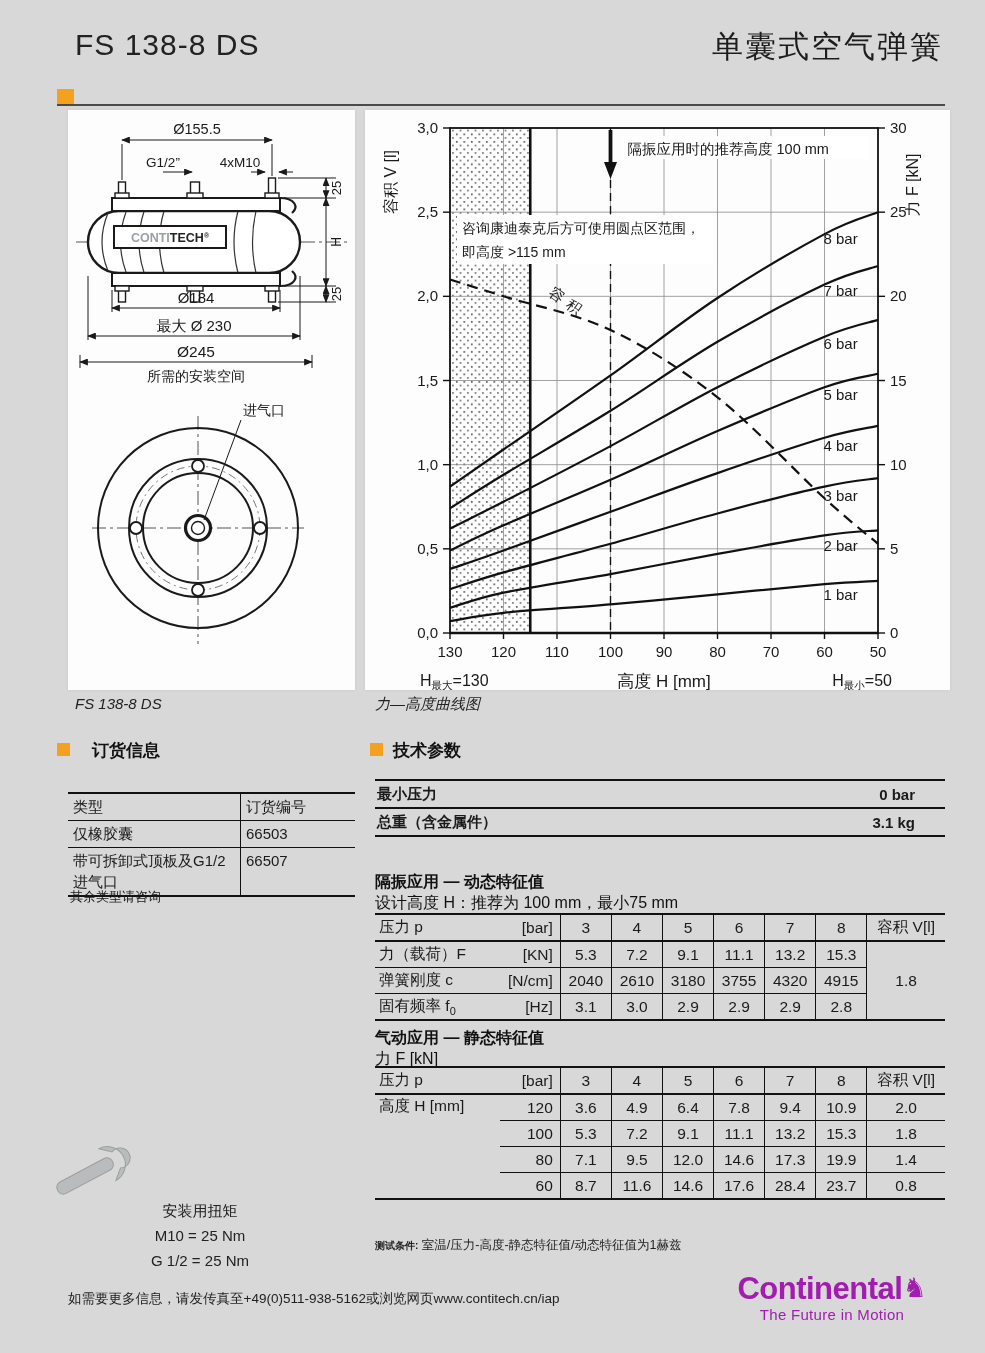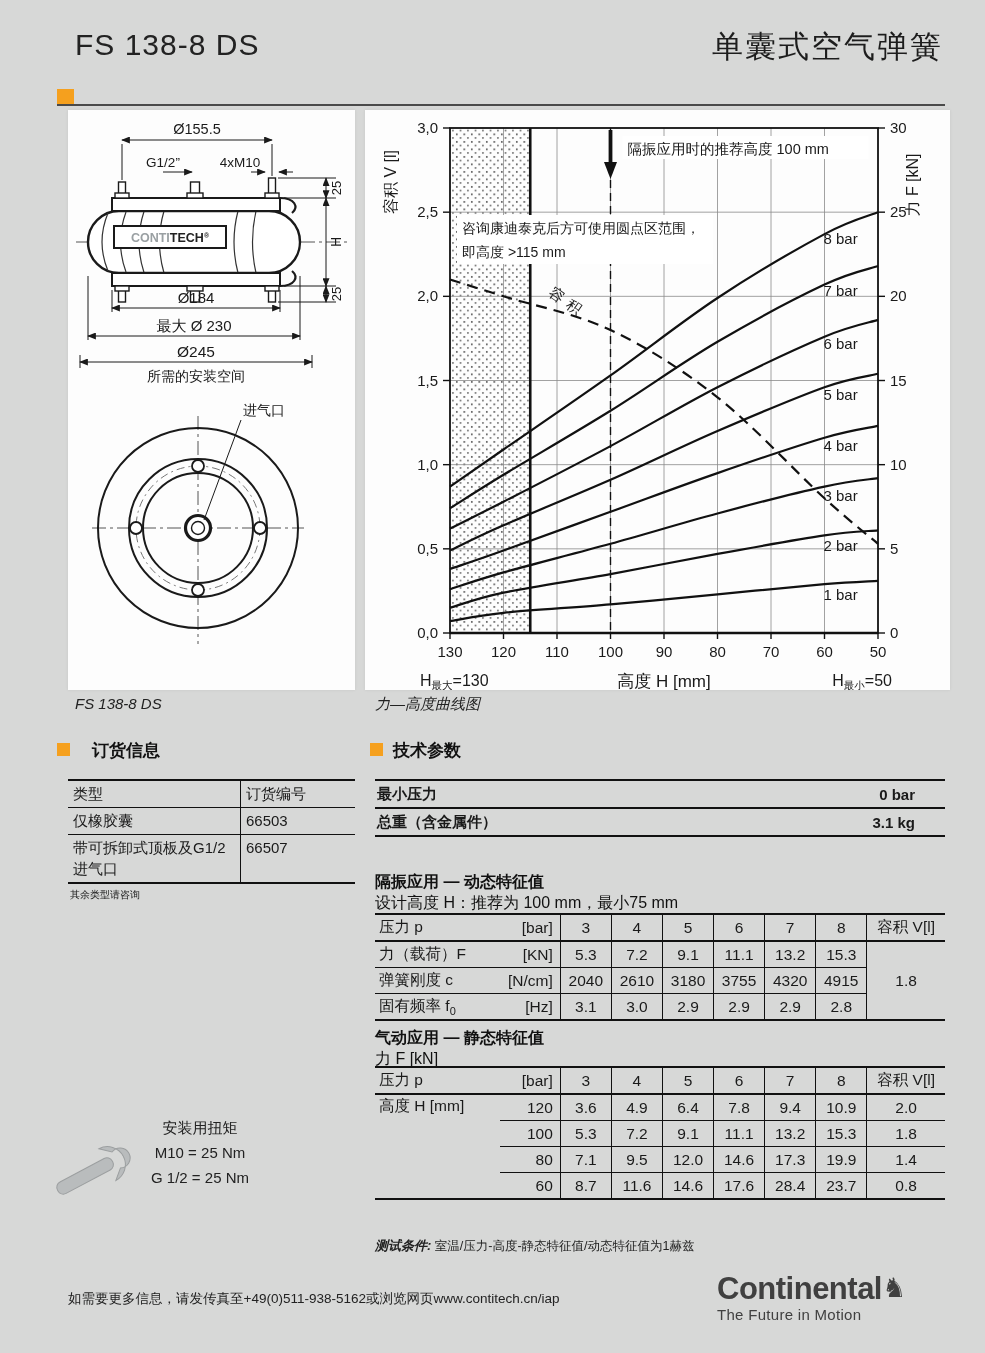--- a/index.html
+++ b/index.html
@@ -10,45 +10,45 @@
   .hdr-left{left:75px;top:28px;font-size:30px;letter-spacing:1px;color:#222;}
   .hdr-right{right:42px;top:26px;font-size:31px;color:#1d1d1d;letter-spacing:2px;}
   .orange-sq{width:17px;height:17px;background:#F5A01E;}
   .hrule{height:2px;background:#4a4a4a;}
   .sec-sq{width:13px;height:13px;background:#F5A01E;}
   .sec-title{font-size:17px;font-weight:bold;color:#111;}
   .caption{font-style:italic;font-size:15px;color:#222;}
   svg text{font-family:"Liberation Sans","DejaVu Sans",sans-serif;fill:#1a1a1a;}
   
   .ordtable{border-collapse:collapse;width:287px;font-size:15px;
-            border-top:2.5px solid #111;border-bottom:2.5px solid #111;table-layout:fixed;}
+            border-top:2.5px solid #111;border-bottom:2.5px solid #111;table-layout:fixed;margin-top:13px;}
   .ordtable td{padding:2px 5px;vertical-align:top;border-bottom:1.5px solid #111;line-height:1.45;}
   .ordtable tr:last-child td{border-bottom:none;}
   .ordtable td.c2{border-left:1.5px solid #111;width:104px;}
   
   .techtable{border-collapse:collapse;width:570px;font-size:15px;border-top:2px solid #111;table-layout:fixed;}
   .techtable td{border-bottom:2px solid #111;padding:3px 2px;height:20px;font-weight:bold;}
   .techtable td.val{text-align:right;padding-right:30px;}
   
   .valtable{border-collapse:collapse;width:570px;font-size:15.5px;
             border-top:2.5px solid #111;border-bottom:2.5px solid #111;table-layout:fixed;}
   .valtable td{padding:1px 4px;height:23px;}
   .valtable td.vcol{border-left:1.6px solid #111;text-align:center;}
   .valtable td.unit{text-align:right;padding-right:7px;}
   .valtable tr.hdr td{border-bottom:2px solid #111;}
   .valtable tr.mid td{border-bottom:1.4px solid #111;}
   .valtable td.nob{border-bottom:none;}
   .fsub{font-size:11px;}
   .subhead{font-size:16px;font-weight:bold;color:#111;}
   .subline{font-size:16px;color:#111;}
   .testline{font-size:12.5px;color:#222;}
-  .testline b{font-size:13px;font-style:italic;}
+  .testline b{font-size:10px;}
   .torq{font-size:15px;color:#222;text-align:center;line-height:1.65;}
   .footer-contact{font-size:13.5px;color:#222;}
-  .logo{color:#404040;text-align:left;}
+  .logo{color:#a21caf;text-align:center;}
   .logo .word{font-size:31px;font-weight:bold;letter-spacing:-0.5px;line-height:1;}
   .logo .horse{font-size:27px;vertical-align:2px;}
   .logo .slogan{font-size:15px;margin-top:2px;letter-spacing:0.3px;}
 </style>
 </head>
 <body>
 
 <div class="abs hdr-left">FS 138-8 DS</div>
 <div class="abs hdr-right">单囊式空气弹簧</div>
 <div class="abs orange-sq" style="left:57px;top:89px;"></div>
@@ -276,21 +276,21 @@
   <tr>
     <td>仅橡胶囊</td>
     <td class="c2">66503</td>
   </tr>
   <tr>
     <td>带可拆卸式顶板及G1/2进气口</td>
     <td class="c2">66507</td>
   </tr>
 </tbody>
   </table>
-<div class="abs" style="left:70px;top:888px;font-size:10px;">其余类型请咨询</div>
+<div class="abs" style="left:70px;top:888px;font-size:13px;">其余类型请咨询</div>
 
 <div class="abs sec-sq" style="left:370px;top:743px;"></div>
 <div class="abs sec-title" style="left:393px;top:739px;">技术参数</div>
 <table class="techtable abs" style="left:375px;top:779px;">
   <tbody>
       <tr>
         <td>最小压力</td>
         <td class="val">0 bar</td>
       </tr>
   <tr>
@@ -419,21 +419,21 @@
   </tr>
 </tbody>
   </table>
 
 <svg class="abs" style="left:48px;top:1136px;" width="110" height="62" viewBox="0 0 110 62">
   <g transform="rotate(-28 55 31)">
     <rect x="4" y="24" width="62" height="13" rx="6" fill="#b9bcbd" stroke="#9c9fa0" stroke-width="1"></rect>
     <path d="M 60 13 A 18 18 0 1 1 60 49 L 70 40 A 10 10 0 1 0 70 22 Z" fill="#b9bcbd" stroke="#9c9fa0" stroke-width="1"></path>
   </g>
 </svg>
-<div class="abs torq" style="left:110px;top:1116px;width:180px;">
+<div class="abs torq" style="left:110px;top:1199px;width:180px;">
   <div>安装用扭矩</div>
   <div>M10 = 25  Nm</div>
   <div>G 1/2 = 25  Nm</div>
 </div>
 
 <div class="abs testline" style="left:375px;top:1237px;"><b>测试条件:</b><span> 室温/压力-高度-静态特征值/动态特征值为1赫兹</span></div>
 
 <div class="abs footer-contact" style="left:68px;top:1290px;">如需要更多信息，请发传真至+49(0)511-938-5162或浏览网页www.contitech.cn/iap</div>
 <div class="abs logo" style="right:38px;top:1272px;width:230px;">
   <div><span class="word">Continental</span><span class="horse">♞</span></div>

